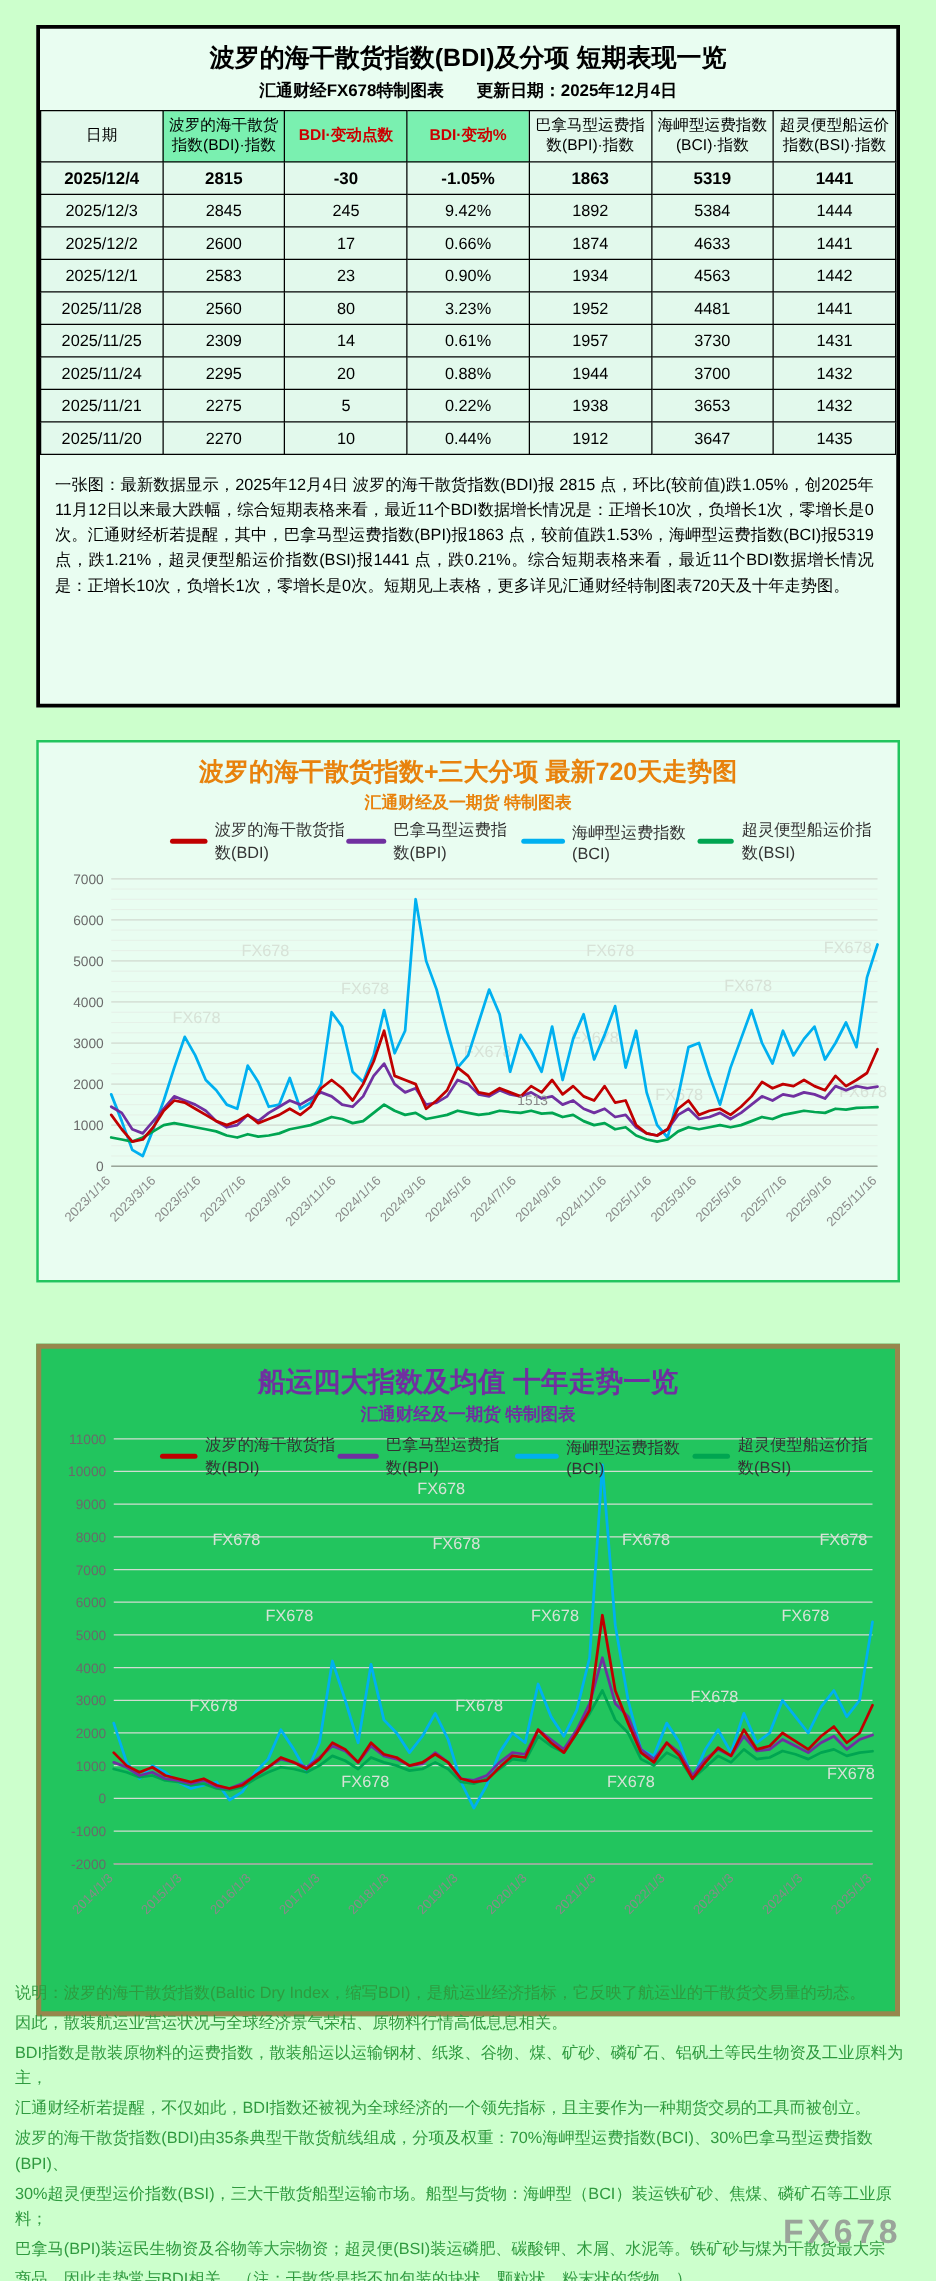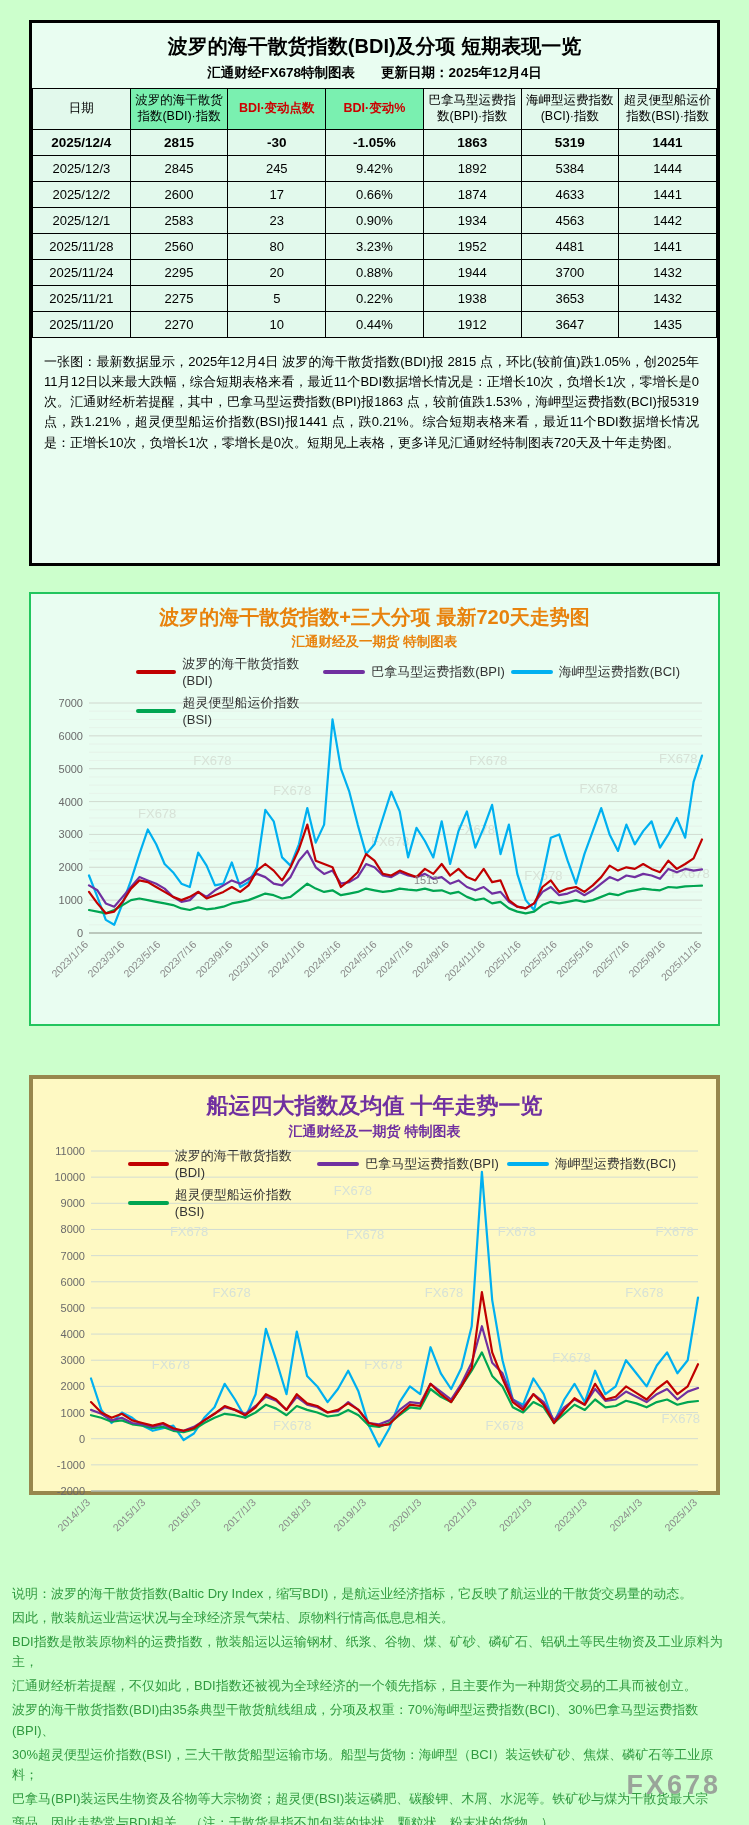--- a/index.html
+++ b/index.html
@@ -17,24 +17,24 @@
   table.bdi th.green{background:#7af0b0;}
   table.bdi th.red{color:#cc0000;font-weight:bold;}
   table.bdi td{height:21px;font-size:13px;}
   table.bdi tr.first td{font-weight:bold;font-size:13.5px;}
   .note{font-size:13px;line-height:1.55;color:#000;padding:14px 18px 0 12px;margin:0;text-align:justify;}
   
   .chart-panel{top:592px;height:434px;border:2px solid #22c55e;}
   .c-rel{position:relative;}
   .c1-title{text-align:center;font-size:20px;font-weight:bold;color:#e8820c;margin-top:10px;}
   .c1-sub{text-align:center;font-size:13.5px;font-weight:bold;color:#e8820c;margin-top:2px;}
-  .chart2-panel{top:1075px;height:420px;border:4px solid #97874d;background:#fef9c3;}
+  .chart2-panel{top:1075px;height:538px;border:4px solid #97874d;background:#22c55e;}
   .c2-title{text-align:center;font-size:22px;font-weight:bold;color:#7030a0;margin-top:12px;}
   .c2-sub{text-align:center;font-size:14px;font-weight:bold;color:#7030a0;margin-top:2px;}
-  .legend{position:absolute;left:90px;right:20px;display:grid;grid-template-columns:1fr 1fr 1fr;row-gap:6px;z-index:3;pointer-events:none;}
+  .legend{position:absolute;left:90px;right:20px;display:grid;grid-template-columns:1fr 1fr 1fr 1fr;row-gap:6px;z-index:3;pointer-events:none;}
   .leg-item{display:flex;align-items:center;font-size:13px;color:#333;}
   .leg-swatch{display:inline-block;width:42px;height:4px;border-radius:2px;margin-right:6px;}
   #legendwrap1 .legend{top:4px;left:105px;}
   #legendwrap2 .legend{top:6px;left:95px;}
   svg{display:block;}
   
   .footer{position:absolute;left:12px;top:1584px;width:725px;}
   .footer p{margin:0 0 3px 0;font-size:13px;line-height:1.6;color:#2f9a3f;}
   .big-watermark{position:absolute;right:28px;top:1770px;font-size:27px;color:#9aa49a;letter-spacing:3px;font-weight:bold;font-family:"Liberation Sans",sans-serif;}
 </style>
@@ -98,20 +98,29 @@
             <td>1442</td>
           </tr>
           <tr>
             <td>2025/11/28</td>
             <td>2560</td>
             <td>80</td>
             <td>3.23%</td>
             <td>1952</td>
             <td>4481</td>
             <td>1441</td>
+          </tr>
+          <tr>
+            <td>2025/11/25</td>
+            <td>2309</td>
+            <td>14</td>
+            <td>0.61%</td>
+            <td>1957</td>
+            <td>3730</td>
+            <td>1431</td>
           </tr>
           <tr>
             <td>2025/11/24</td>
             <td>2295</td>
             <td>20</td>
             <td>0.88%</td>
             <td>1944</td>
             <td>3700</td>
             <td>1432</td>
           </tr>

